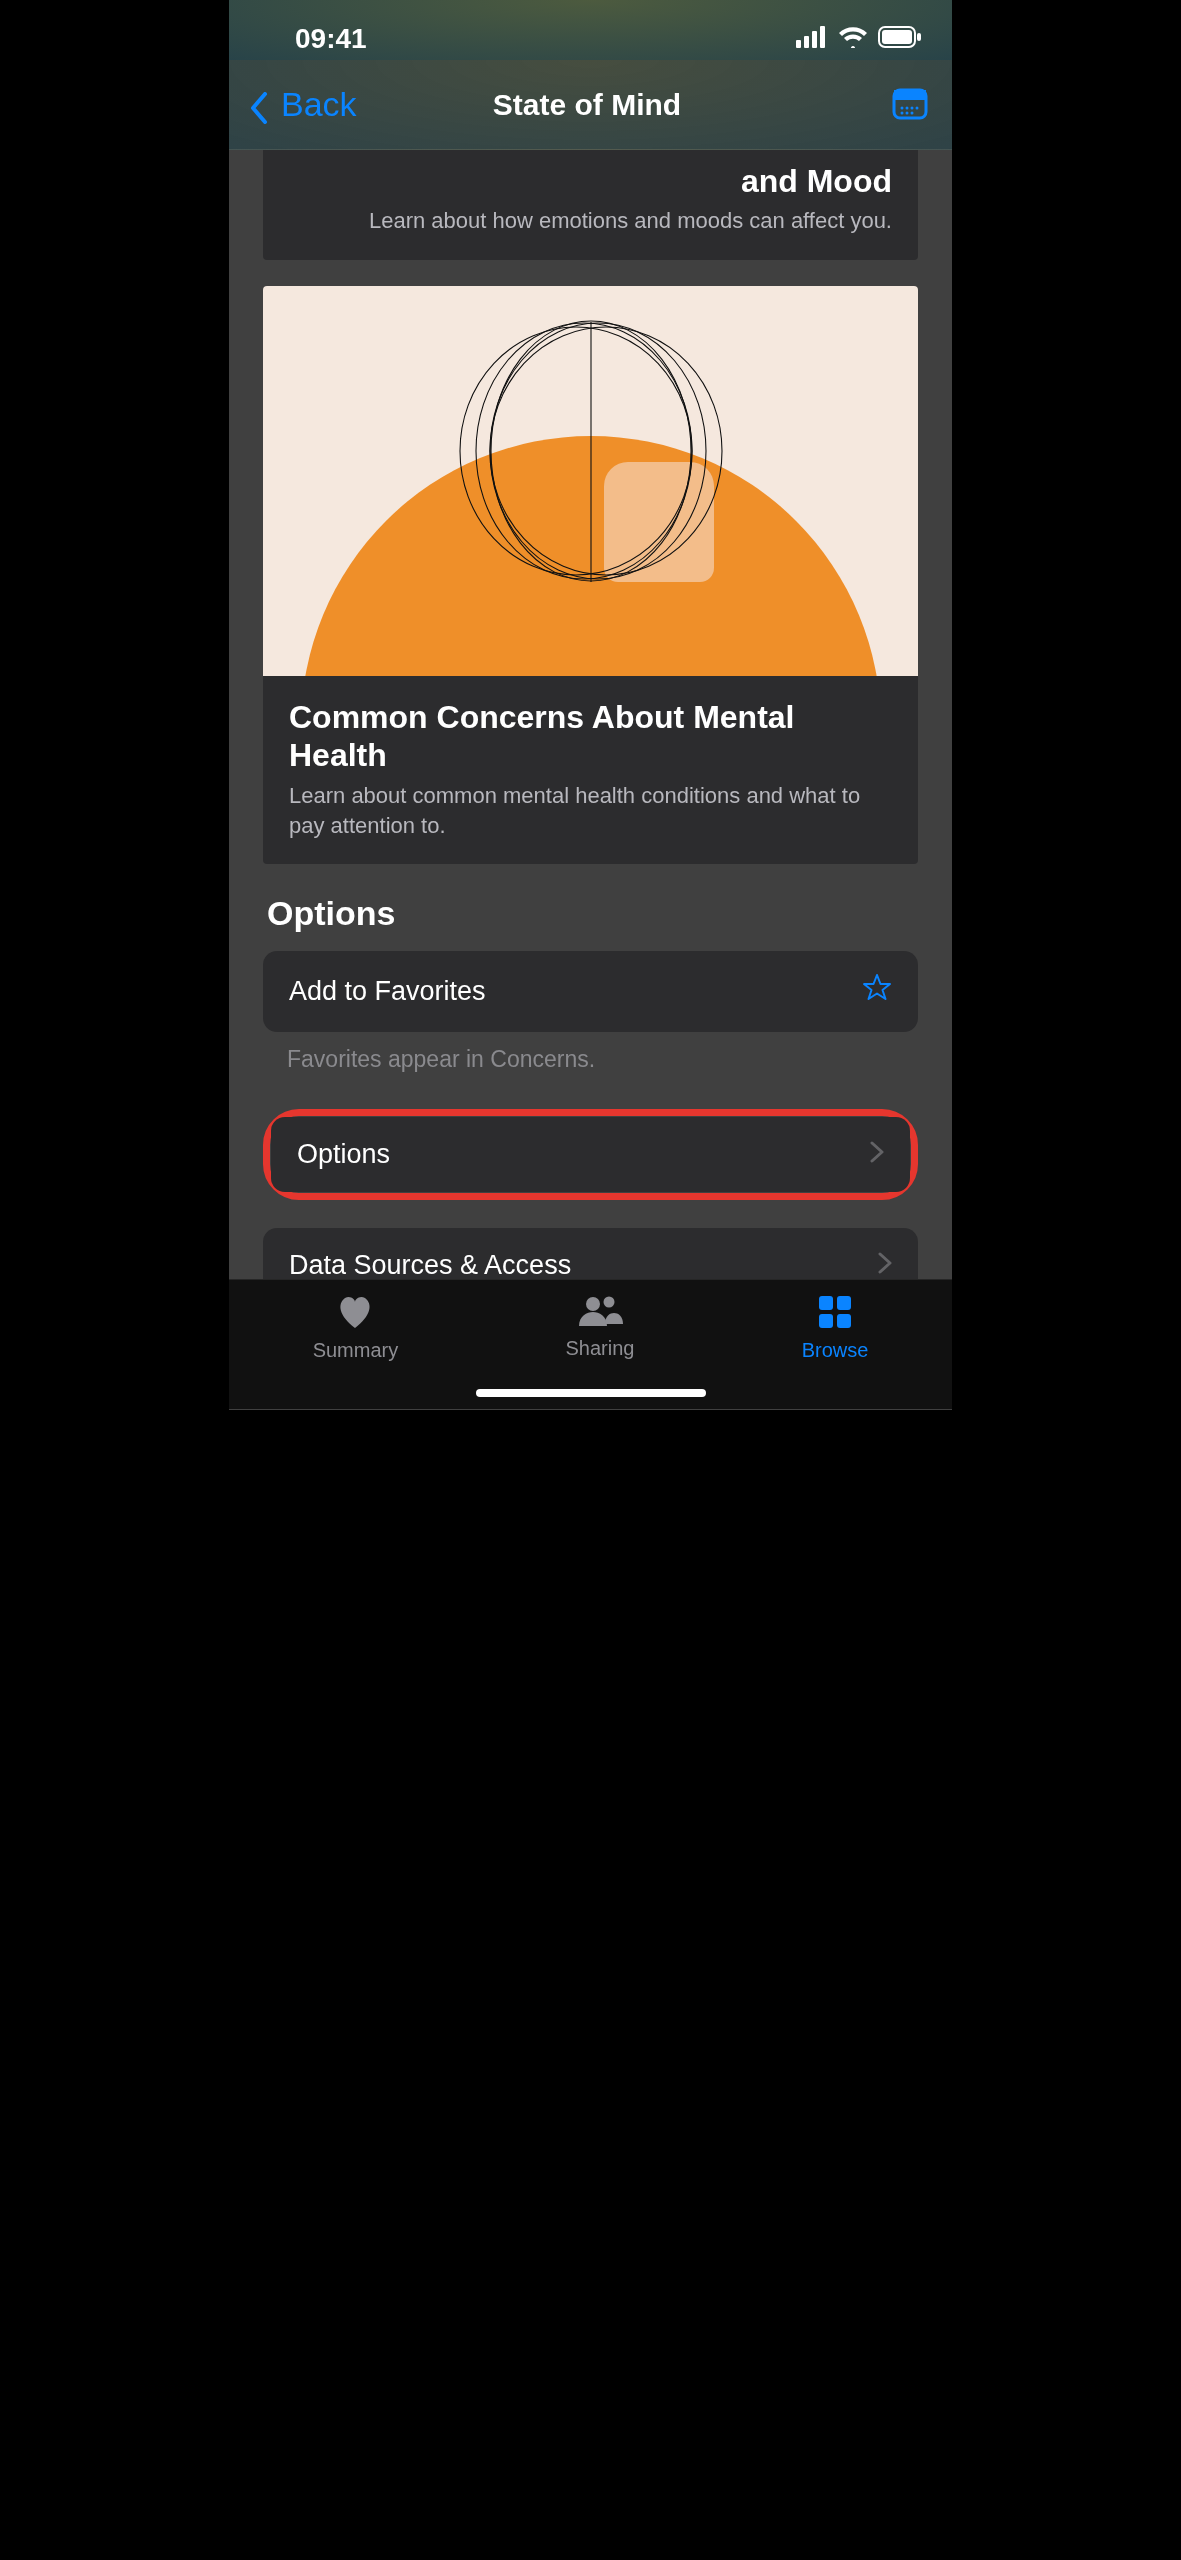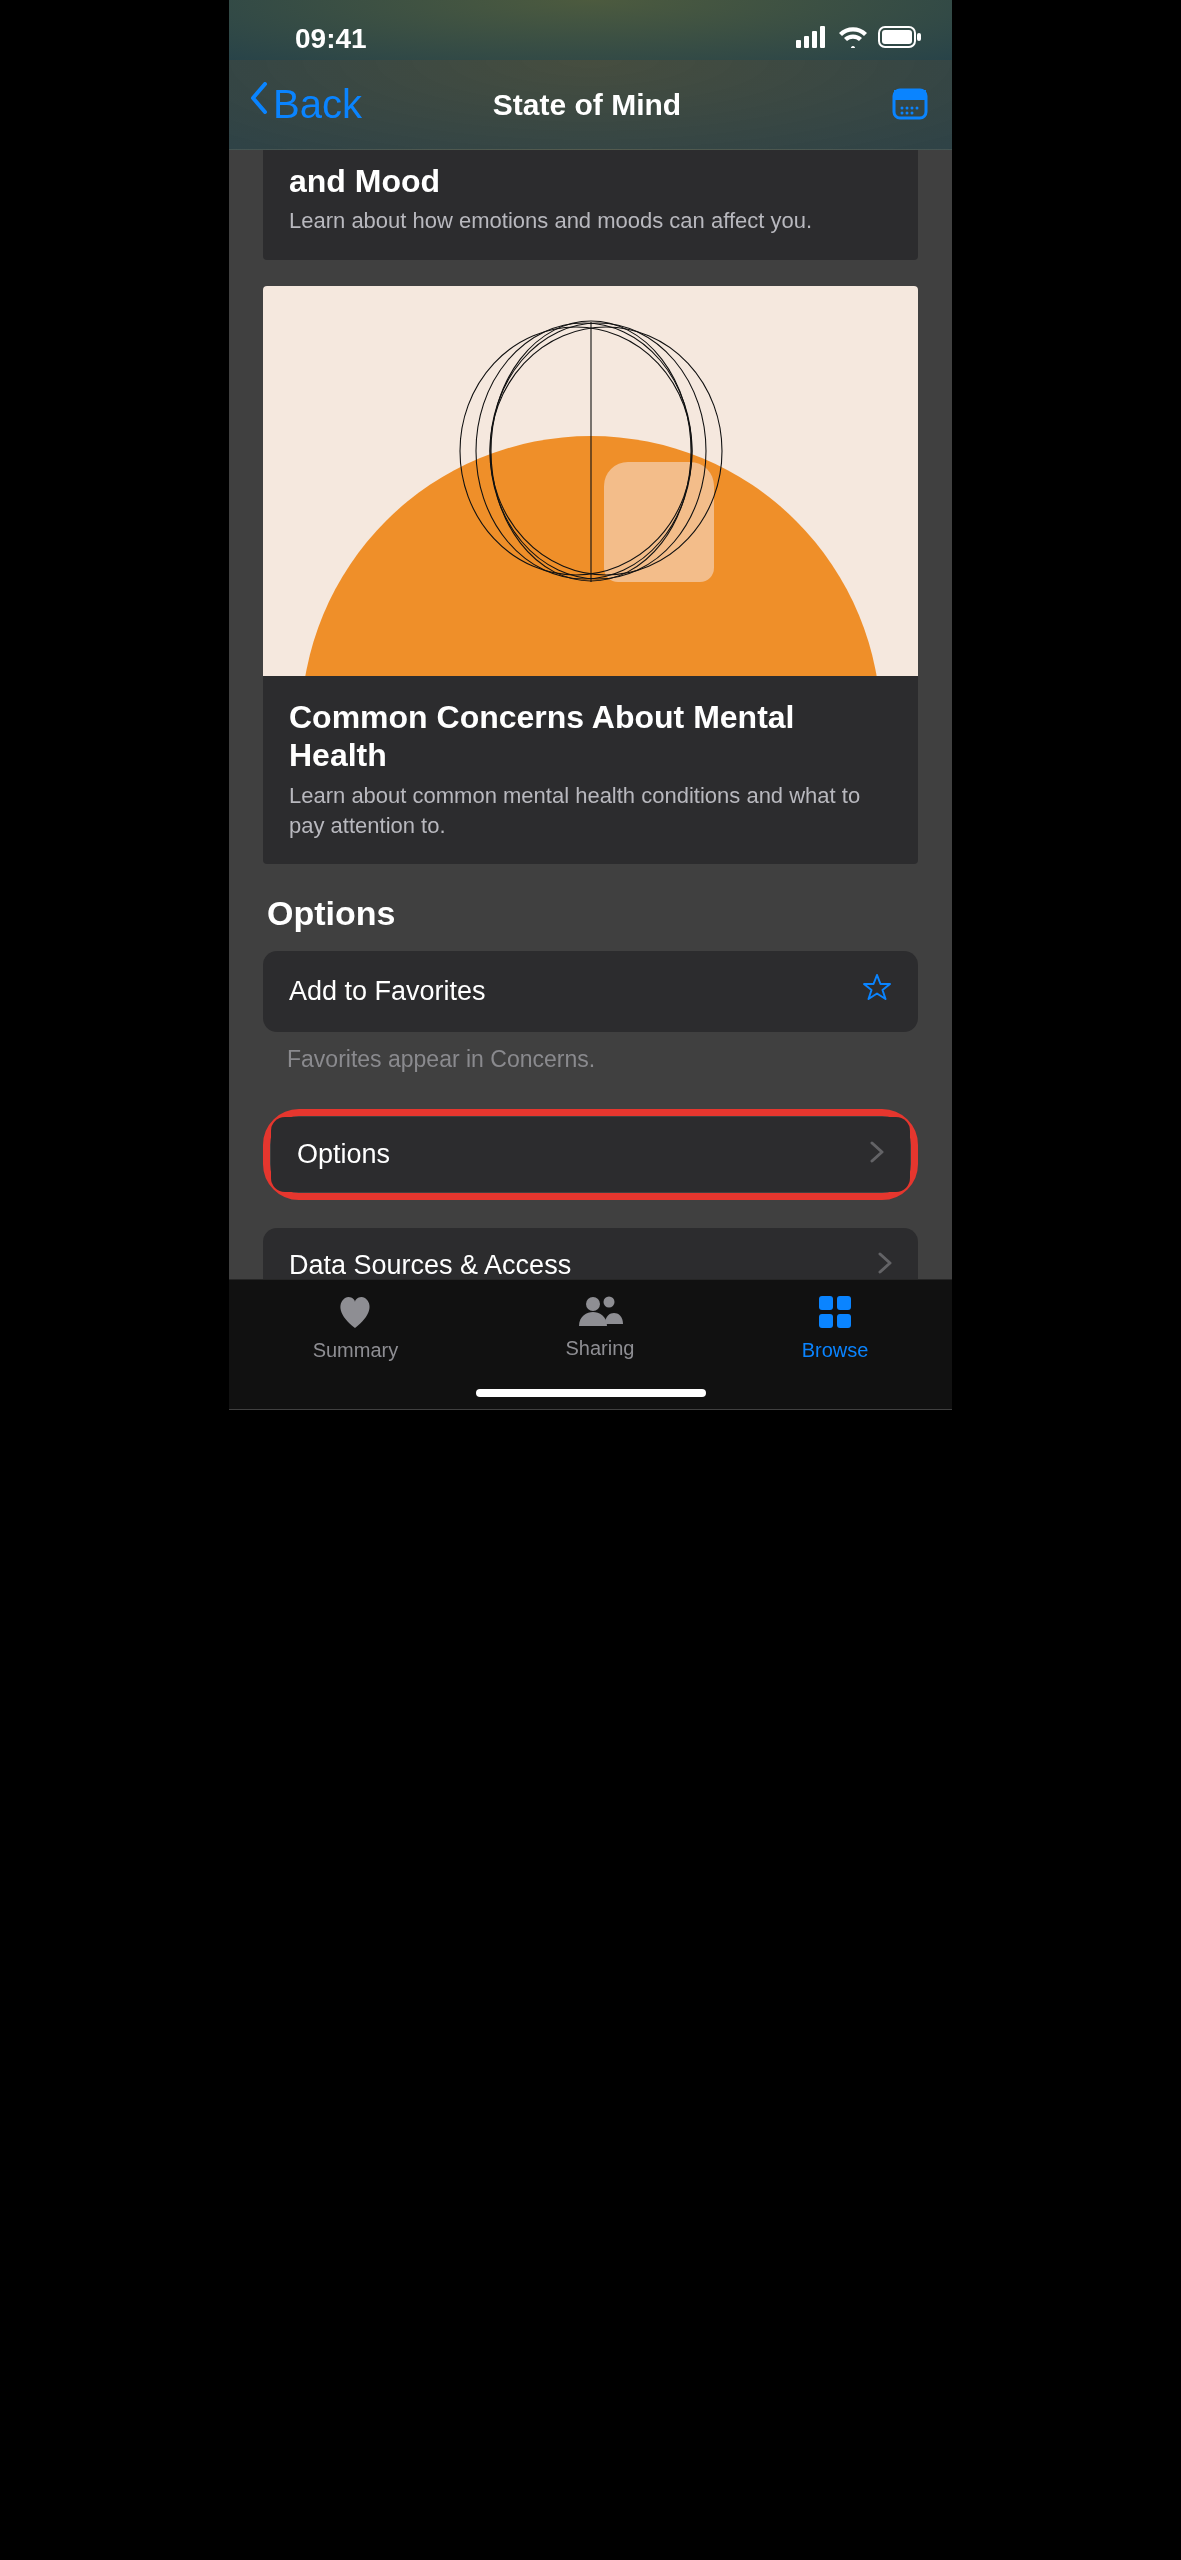--- a/index.html
+++ b/index.html
@@ -30,21 +30,21 @@
     
     .nav-bar {
       height: 90px;
       display: flex;
       align-items: center;
       padding: 0 20px;
       position: relative;
       background: radial-gradient(ellipse at top, rgba(100,140,60,.18), rgba(20,70,80,.4));
       border-bottom: 1px solid rgba(255,255,255,.08);
     }
-    .back-btn { display:flex; align-items:flex-start; gap:4px; color:#0a84ff; font-size:40px; }
+    .back-btn { display:flex; align-items:flex-end; gap:12px; color:#0a84ff; font-size:34px; }
     .nav-title { position:absolute; left:0; right:7px; text-align:center; font-size:30px; font-weight:600; }
     .cal-btn { position:absolute; right:24px; color:#0a84ff; }
     
     .content { padding: 0 34px; }
     .card {
       background: #2c2c2e;
       border-radius: 4px;
       overflow: hidden;
       margin-bottom: 26px;
     }
@@ -150,21 +150,21 @@
           <circle cx="20" cy="22" r="1.5" fill="#0a84ff"></circle>
           <circle cx="25" cy="22" r="1.5" fill="#0a84ff"></circle>
           <circle cx="10" cy="27" r="1.5" fill="#0a84ff"></circle>
           <circle cx="15" cy="27" r="1.5" fill="#0a84ff"></circle>
           <circle cx="20" cy="27" r="1.5" fill="#0a84ff"></circle>
         </svg>
     </div>
   </div>
 
   <div class="content">
-    <div class="card" style="border-top-left-radius:0;border-top-right-radius:0;">
+    <div class="card" style="border-top-left-radius:0;border-top-right-radius:0;text-align:right;">
       <div class="card-body">
         <div class="card-title">and Mood</div>
         <div class="card-sub">Learn about how emotions and moods can affect you.</div>
       </div>
     </div>
 
     <div class="card">
       <div class="card-illus">
         <div class="illus-body"></div>
         <div class="illus-hand"></div>

